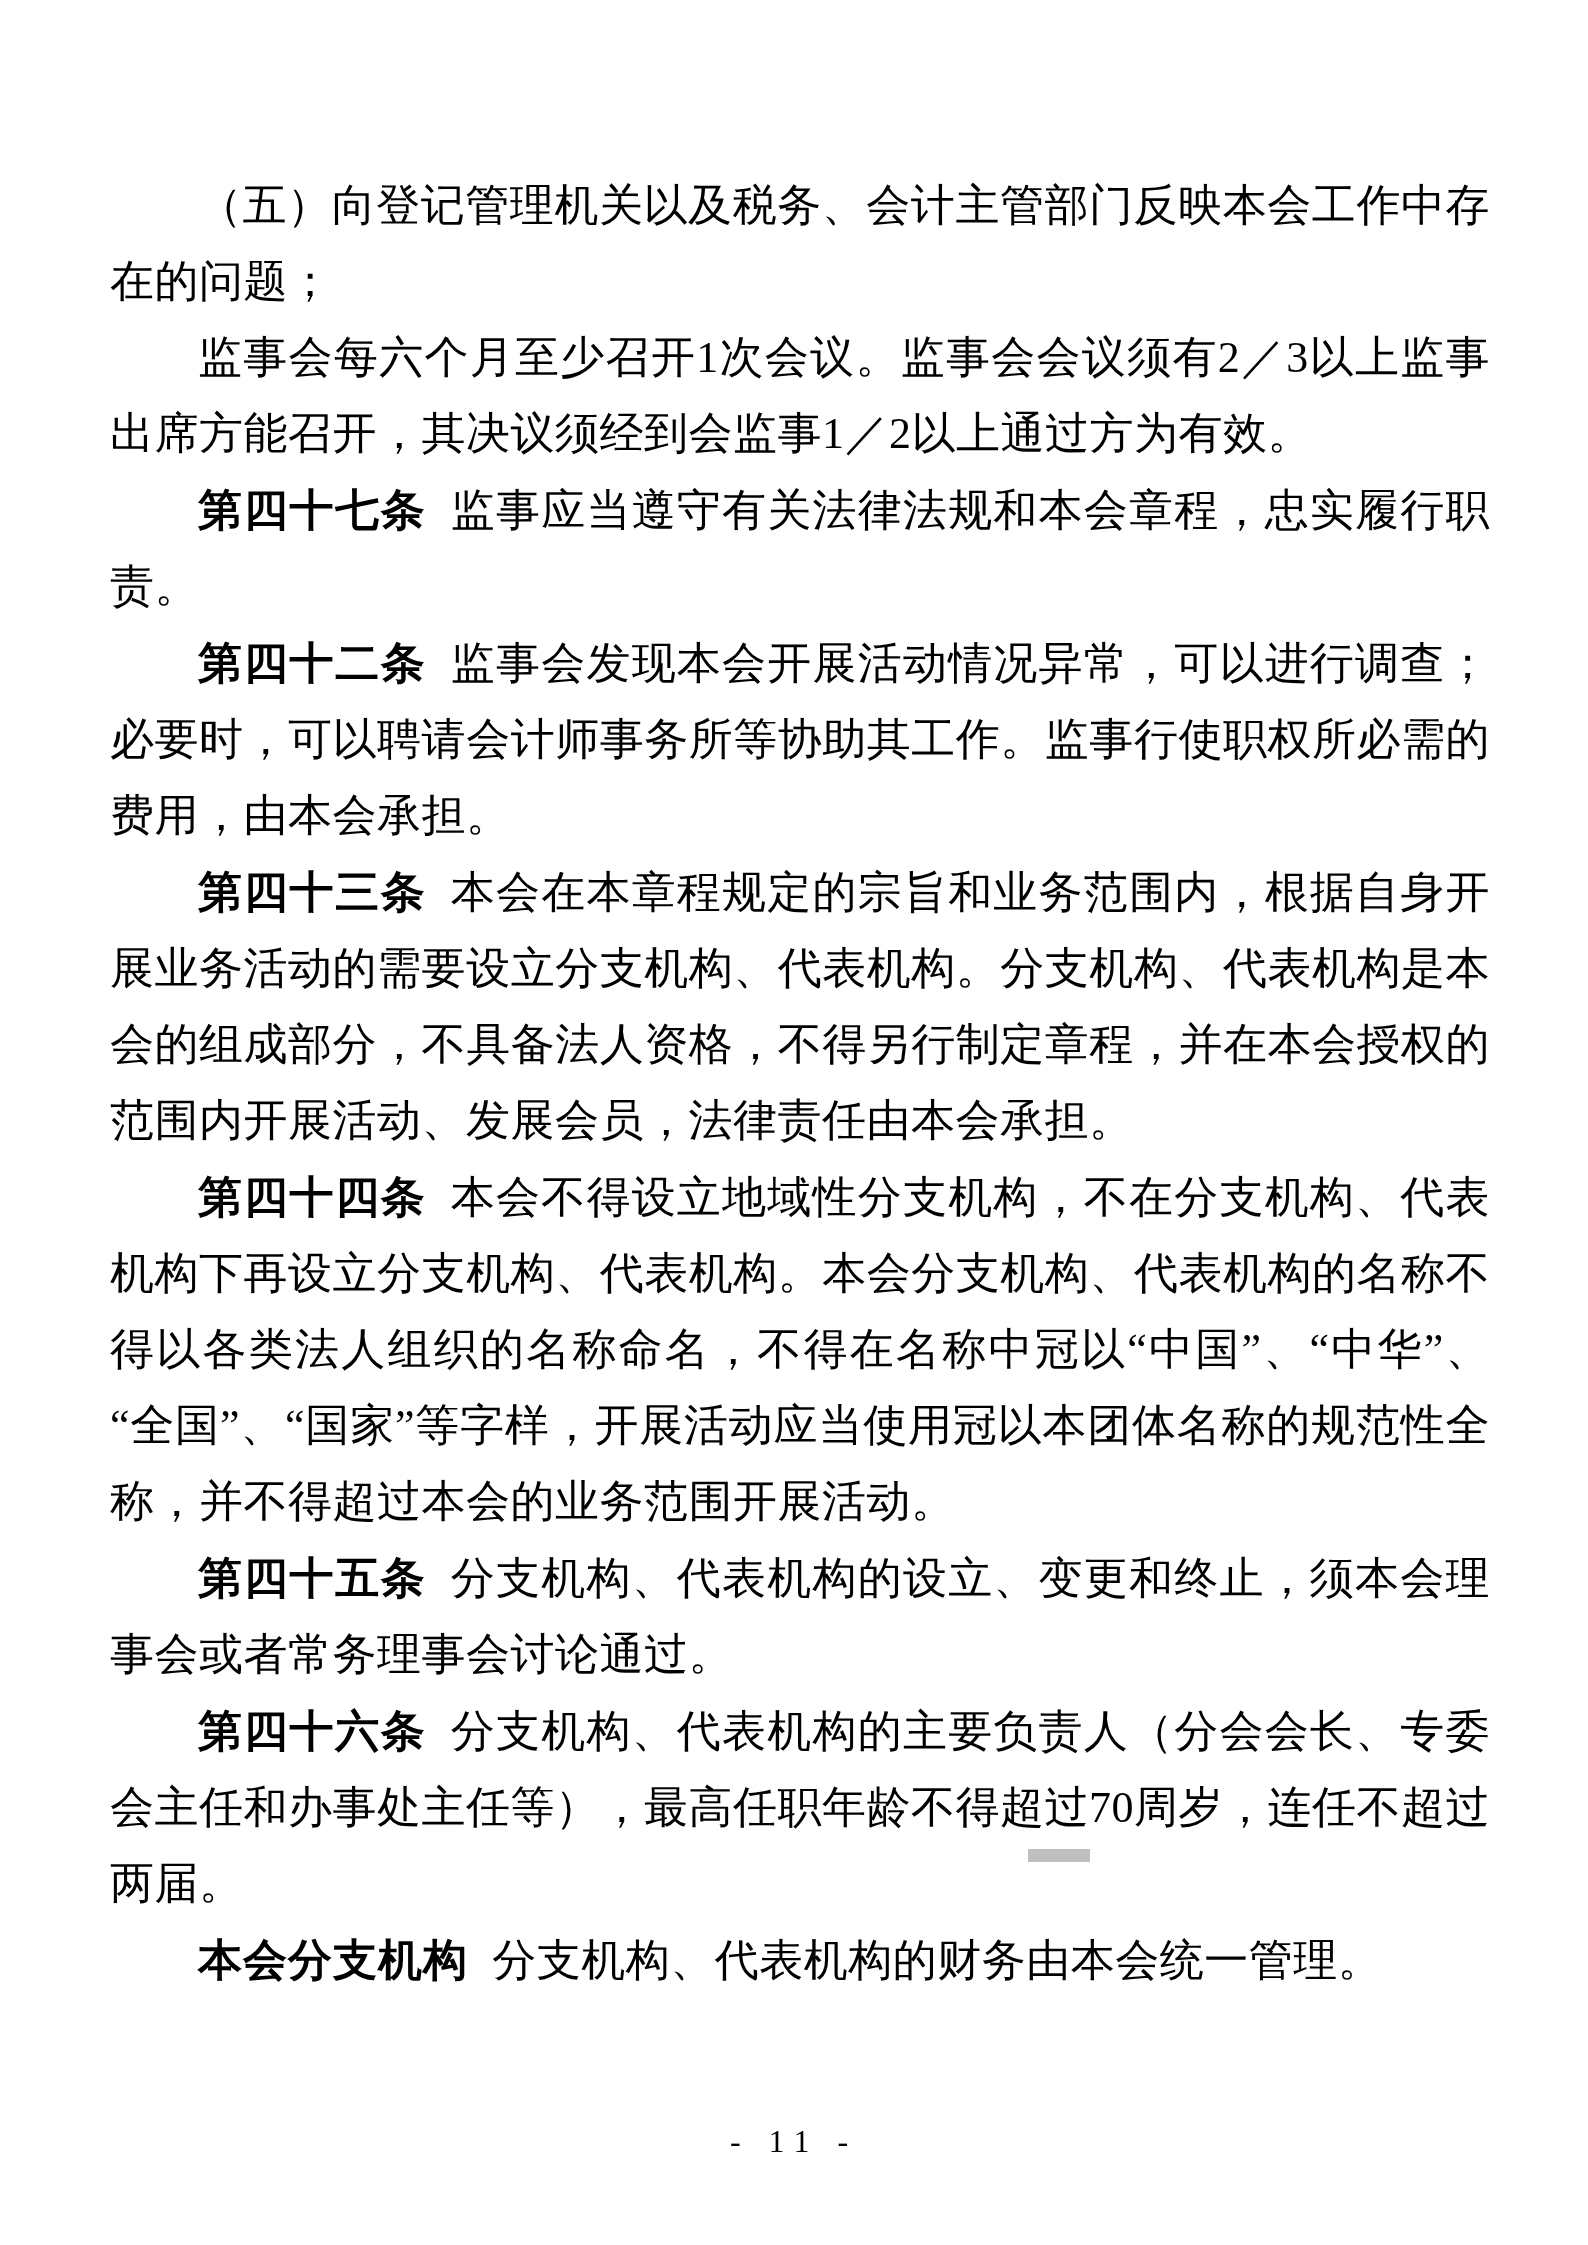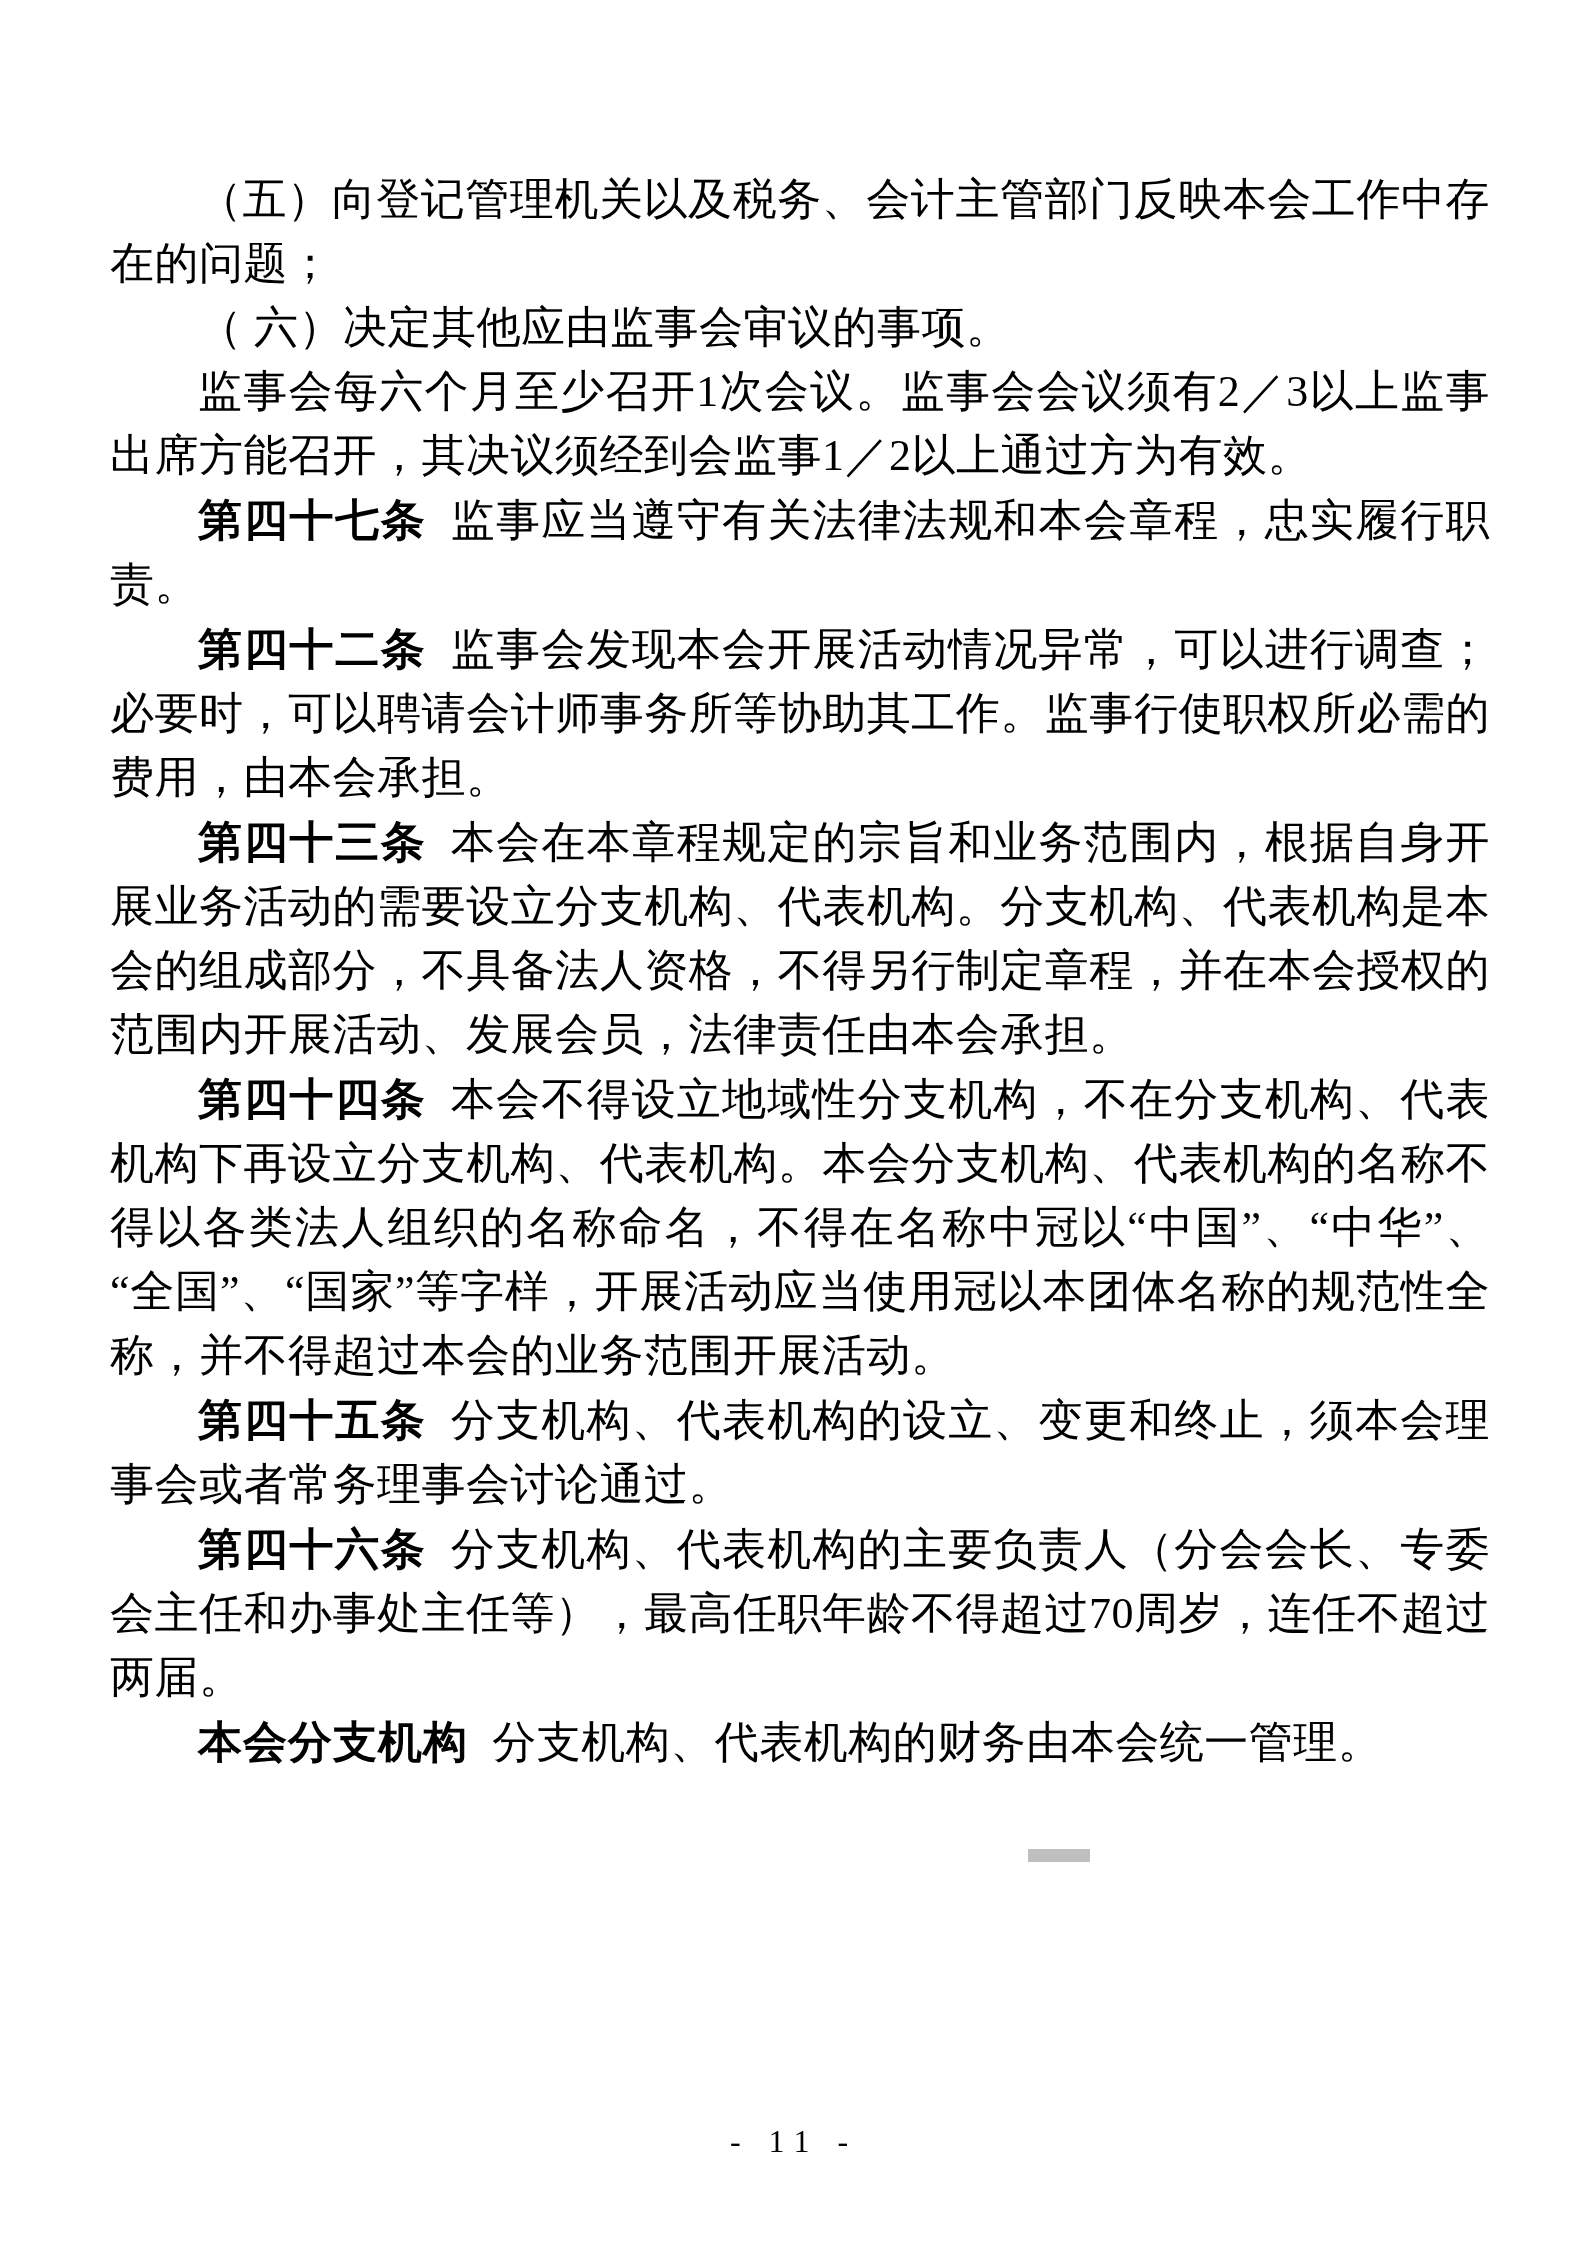--- a/index.html
+++ b/index.html
@@ -15,21 +15,21 @@
     overflow: hidden;
     color: #000000;
   }
   .content {
     padding: 168px 98px 0 110px;
   }
   .para {
     margin: 0;
     font-family: "Liberation Serif", "DejaVu Serif", serif;
     font-size: 44px;
-    line-height: 64px;
+    line-height: 76px;
     color: #000000;
     text-align: justify;
     text-justify: inter-ideograph;
     text-indent: 2em;
     letter-spacing: 0.5px;
   }
   .article-label {
     font-family: "Liberation Sans", "DejaVu Sans", sans-serif;
     font-weight: 900;
     margin-right: 0.55em;
@@ -67,21 +67,20 @@
   }
 </style>
 </head>
 <body>
 
 <div class="page">
   <main class="content">
 
     <p class="para"><span>（五）向登记管理机关以及税务、会计主管部门反映本会工作中存在的问题；</span></p>
 
-    <p class="para"><span>（ 六）决定其他应由监事会审议的事项。</span></p>
 
     <p class="para"><span>监事会每六个月至少召开1次会议。监事会会议须有2／3以上监事出席方能召开，其决议须经到会监事1／2以上通过方为有效。</span></p>
 
     <p class="para"><span class="article-label">第四十七条</span><span>监事应当遵守有关法律法规和本会章程，忠实履行职责。</span></p>
 
     <p class="para"><span class="article-label">第四十二条</span><span>监事会发现本会开展活动情况异常，可以进行调查；必要时，可以聘请会计师事务所等协助其工作。监事行使职权所必需的费用，由本会承担。</span></p>
 
 
     <p class="para"><span class="article-label">第四十三条</span><span>本会在本章程规定的宗旨和业务范围内，根据自身开展业务活动的需要设立分支机构、代表机构。分支机构、代表机构是本会的组成部分，不具备法人资格，不得另行制定章程，并在本会授权的范围内开展活动、发展会员，法律责任由本会承担。</span></p>
 

